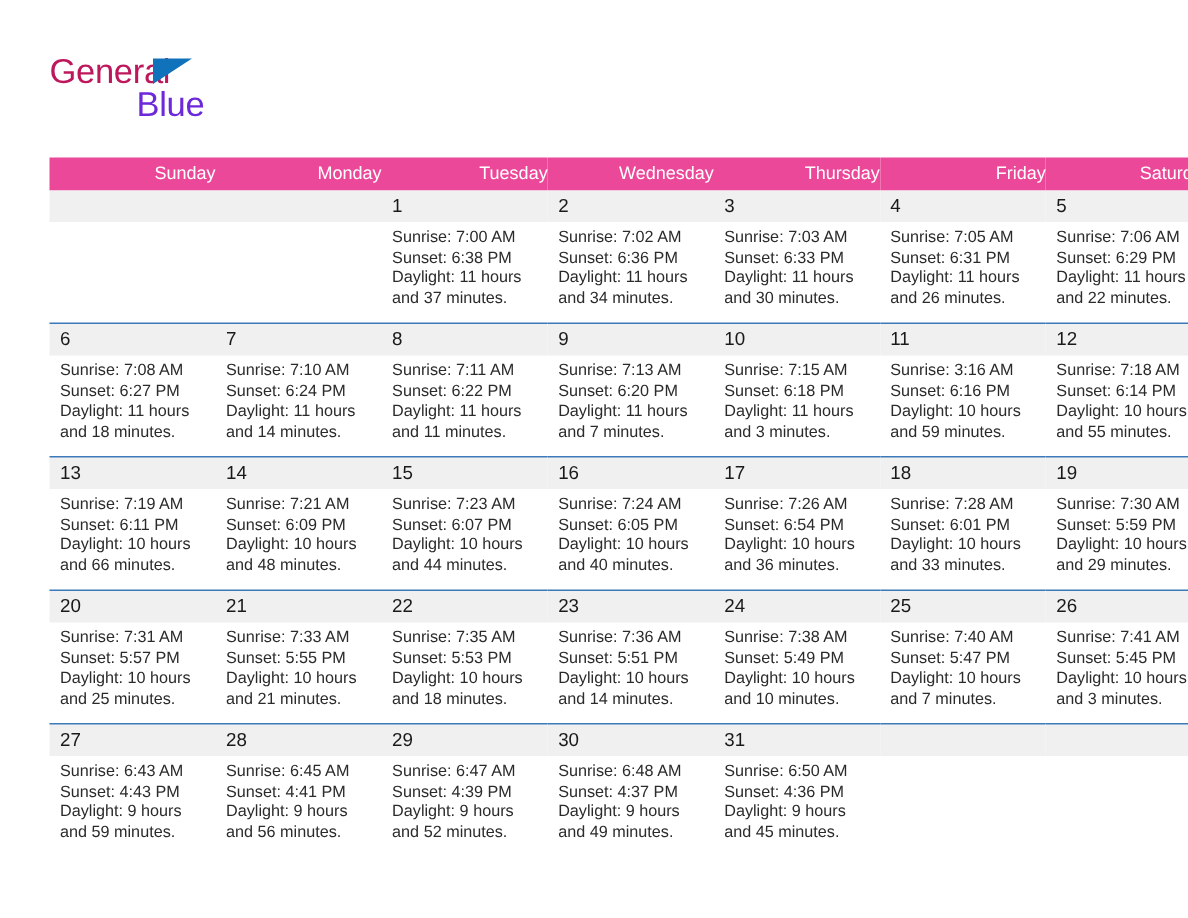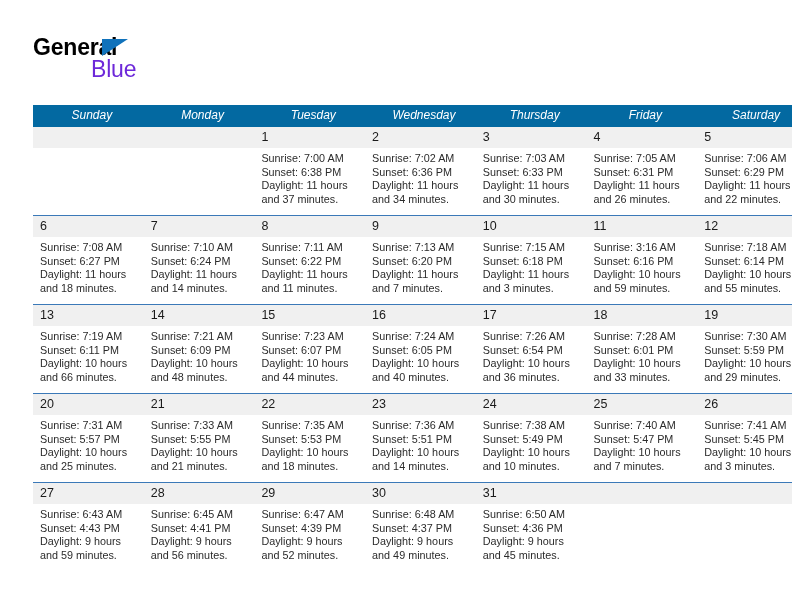--- a/index.html
+++ b/index.html
@@ -32,23 +32,22 @@
     top: 36px;
     width: 180px;
     height: 52px;
   }
   .brand-general {
     position: absolute;
     left: 0;
     top: 0;
     font-size: 23px;
     letter-spacing: -0.2px;
-    color: #000000;
+    color: #be185d;
     line-height: 1;
-    font-weight: bold;
   }
   .brand-tri {
     position: absolute;
     left: 69px;
     top: 3px;
     width: 0;
     height: 0;
     border-left: 26px solid #1072bb;
     border-bottom: 17px solid transparent;
   }
@@ -86,29 +85,28 @@
     left: 33px;
     top: 105px;
     width: 726px;
   }
   table.cal {
     border-collapse: collapse;
     table-layout: fixed;
     width: 726px;
   }
   table.cal th {
-    background: #0369a1;
+    background: #ec4899;
     color: #ffffff;
     font-weight: normal;
     font-size: 12px;
-    text-align: center;
+    text-align: right;
     padding: 4px 0 5px 7px;
     width: 103.71px;
     line-height: 1.1;
-    font-style: italic;
   }
   td.daycell {
     vertical-align: top;
     padding: 0;
     border-top: 1.3px solid #3b79b8;
     height: 88px;
   }
   tr.week-first td.daycell {
     border-top: none;
   }

